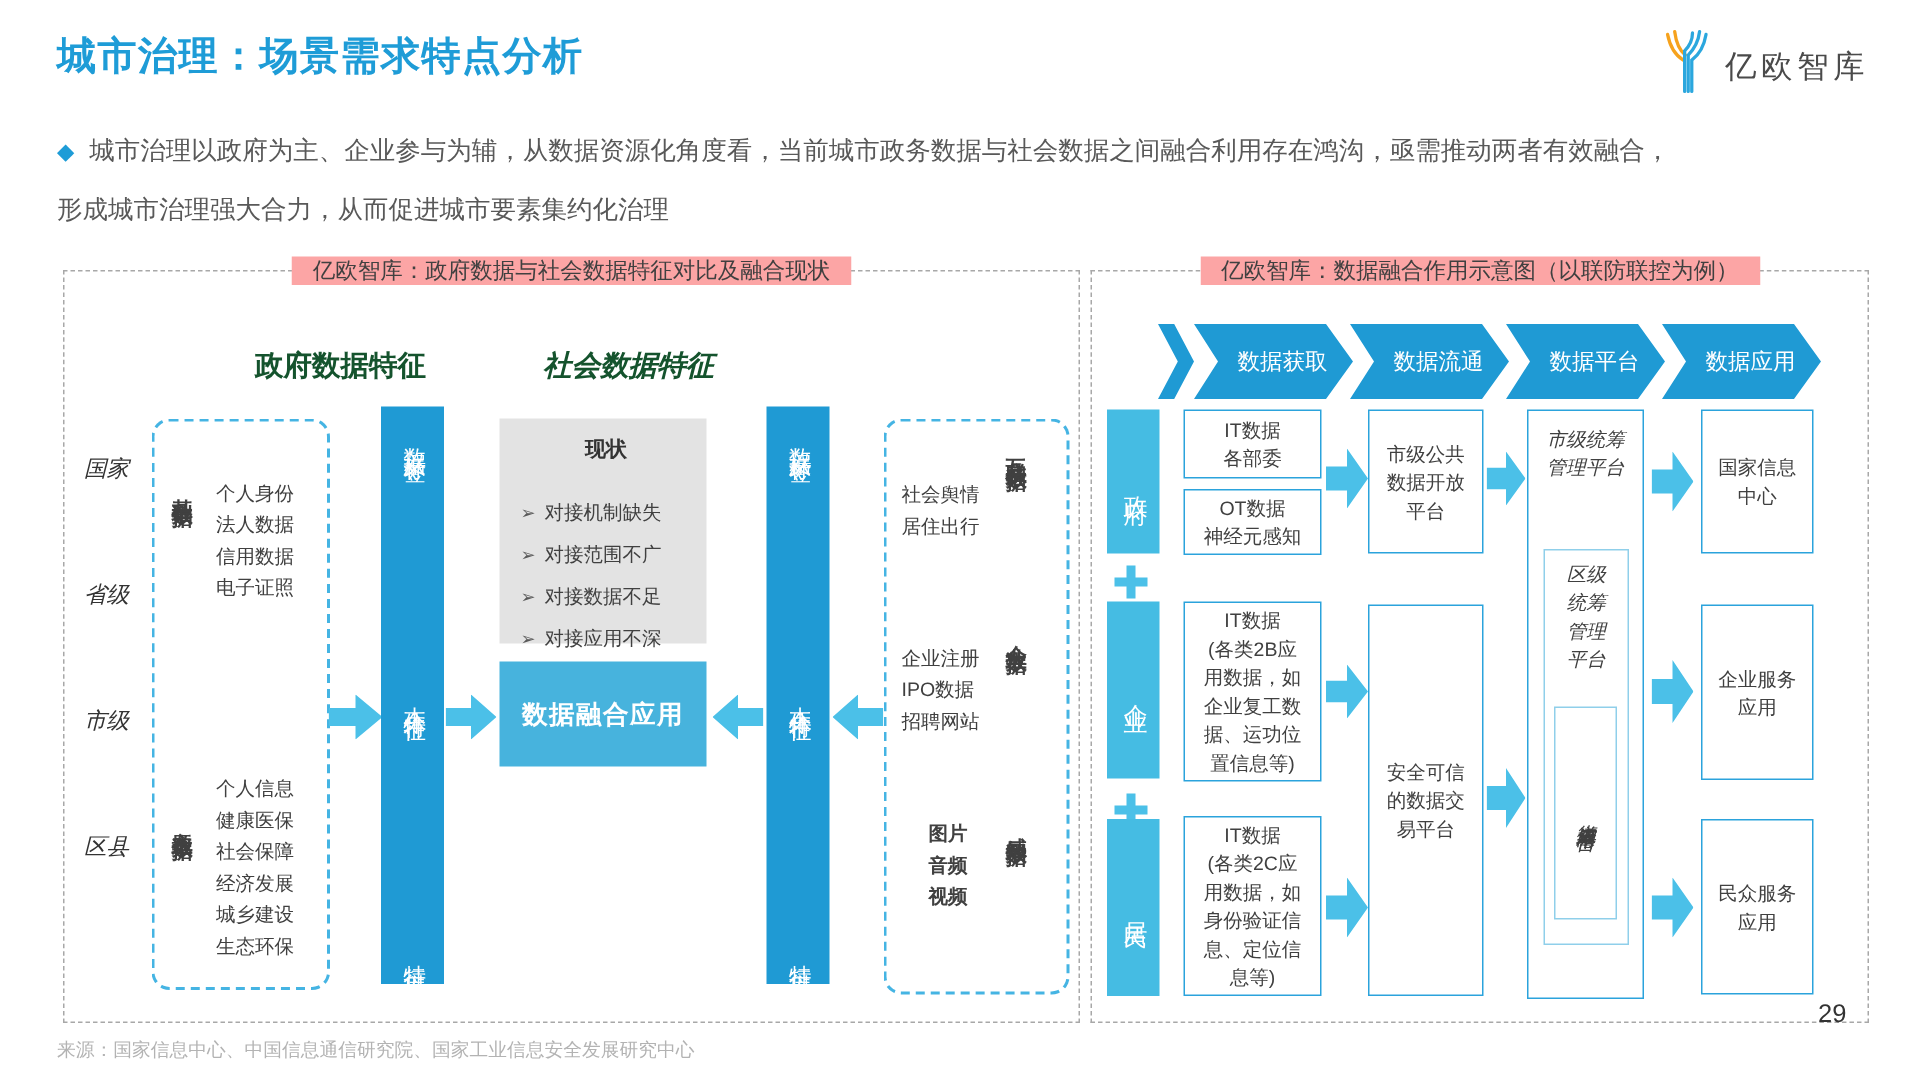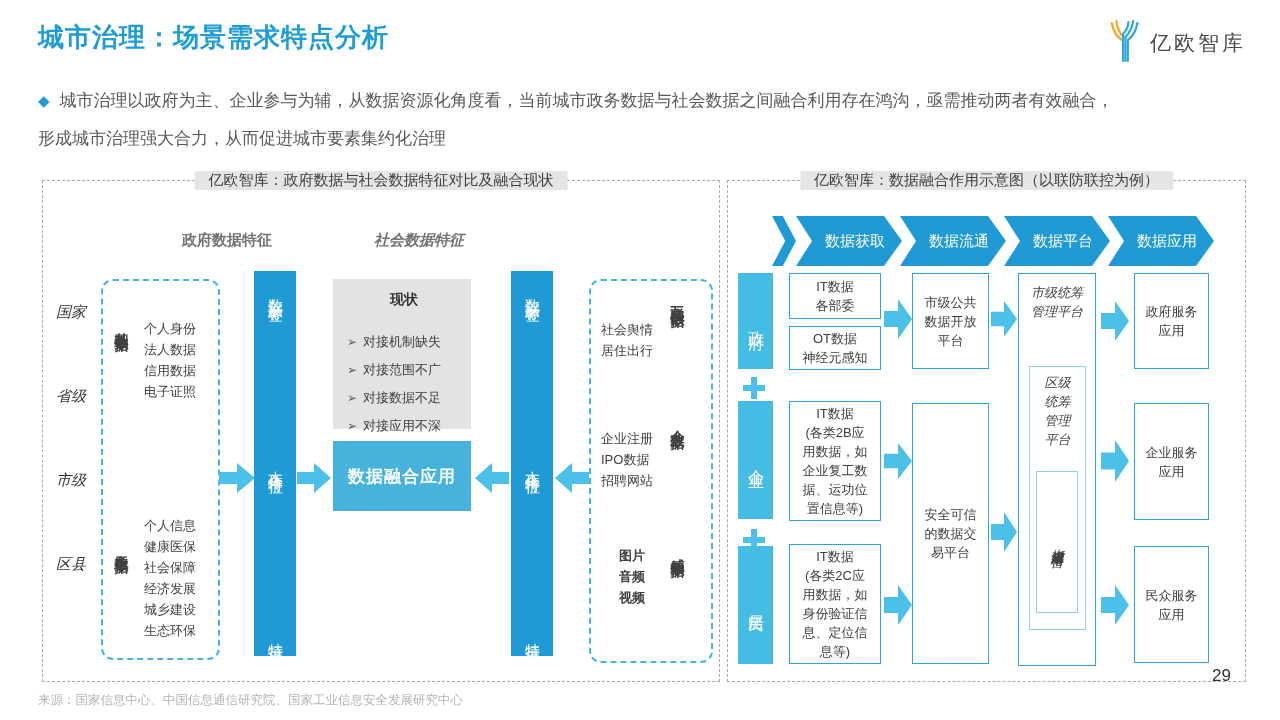--- a/index.html
+++ b/index.html
@@ -9,24 +9,24 @@
   }
   
   .slide-title{position:absolute;left:38px;top:20px;font-size:26px;font-weight:bold;color:#1E9CD7;letter-spacing:1px;}
   .logo{position:absolute;left:1106px;top:18px;display:flex;align-items:center;}
   .logo-text{font-size:21px;color:#4a4a4a;letter-spacing:3px;margin-left:6px;}
   
   .intro{position:absolute;left:38px;top:82px;width:1206px;font-size:17px;line-height:38px;color:#595959;}
   .intro .dia{color:#1E9CD7;font-size:15px;margin-right:10px;}
   
   .panel{position:absolute;border:1px dashed #a8a8a8;background:#fff;}
-  .panel-title{position:absolute;top:-10px;left:50%;transform:translateX(-50%);background:#e5e5e5;
+  .panel-title{position:absolute;top:-10px;left:50%;transform:translateX(-50%);background:#fca5a5;
     padding:0 14px;font-size:15px;color:#404040;white-space:nowrap;}
   
-  .col-header{position:absolute;font-size:15px;font-weight:bold;color:#737373;width:160px;text-align:center;}
+  .col-header{position:absolute;font-size:19px;font-weight:bold;color:#14532d;width:160px;text-align:center;}
   .level{position:absolute;font-size:15px;color:#333;font-style:italic;}
   .dashbox{position:absolute;border:2px dashed #45B4E3;border-radius:12px;background:#fff;}
   .vt{writing-mode:vertical-rl;text-orientation:upright;}
   .grp-label{position:absolute;font-size:14px;font-weight:bold;color:#404040;letter-spacing:2px;}
   .grp-items{position:absolute;font-size:13px;color:#404040;line-height:21px;}
   .vbar{position:absolute;width:42px;background:#1F9AD4;color:#fff;display:flex;flex-direction:column;
     align-items:center;justify-content:space-between;padding:16px 0;box-sizing:border-box;}
   .vbar .vt{font-size:15px;letter-spacing:3px;}
   .arr{position:absolute;background:#4BC0E8;}
   .arr.r{clip-path:polygon(0 30%,50% 30%,50% 0,100% 50%,50% 100%,50% 70%,0 70%);}
@@ -221,21 +221,21 @@
     <div class="inbox" style="left:10px;top:92px;width:57px;height:264px;">
       <div style="width:28px;margin:6px auto 0;">区级统筹管理平台</div>
       <div class="inbox" style="left:6px;top:104px;width:42px;height:142px;display:flex;align-items:center;justify-content:center;">
         <span class="vt" style="letter-spacing:1px;">街道级网格平台</span>
       </div>
     </div>
   </div>
 
   <div class="arr r" style="left:373px;top:120px;width:28px;height:40px;"></div>
   <div class="wbox" style="left:406px;top:92px;width:75px;height:96px;">
-    <div style="width:58px;">政府服务应用</div>
+    <div style="width:58px;">国家信息中心</div>
   </div>
   <div class="arr r" style="left:373px;top:259px;width:28px;height:42px;"></div>
   <div class="wbox" style="left:406px;top:222px;width:75px;height:117px;">
     <div style="width:58px;">企业服务应用</div>
   </div>
   <div class="arr r" style="left:373px;top:404px;width:28px;height:40px;"></div>
   <div class="wbox" style="left:406px;top:365px;width:75px;height:117px;">
     <div style="width:58px;">民众服务应用</div>
   </div>
 </div>

